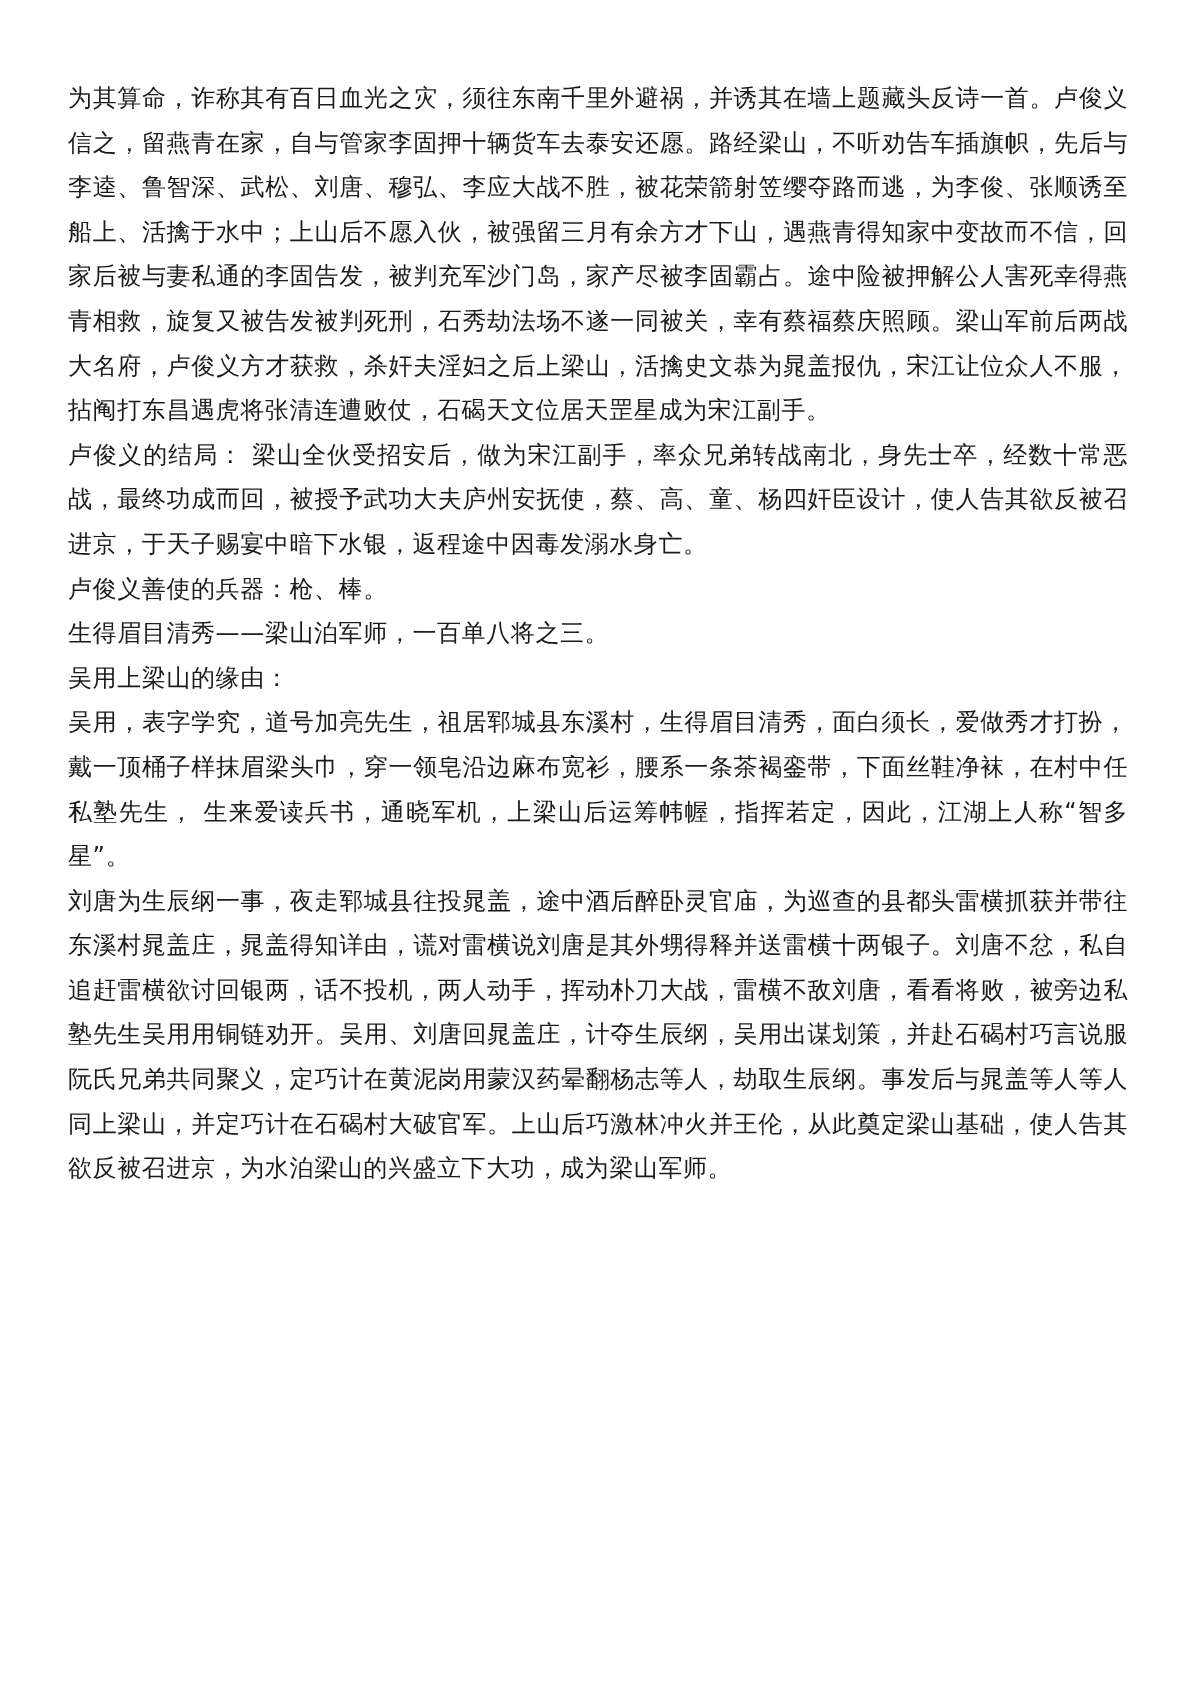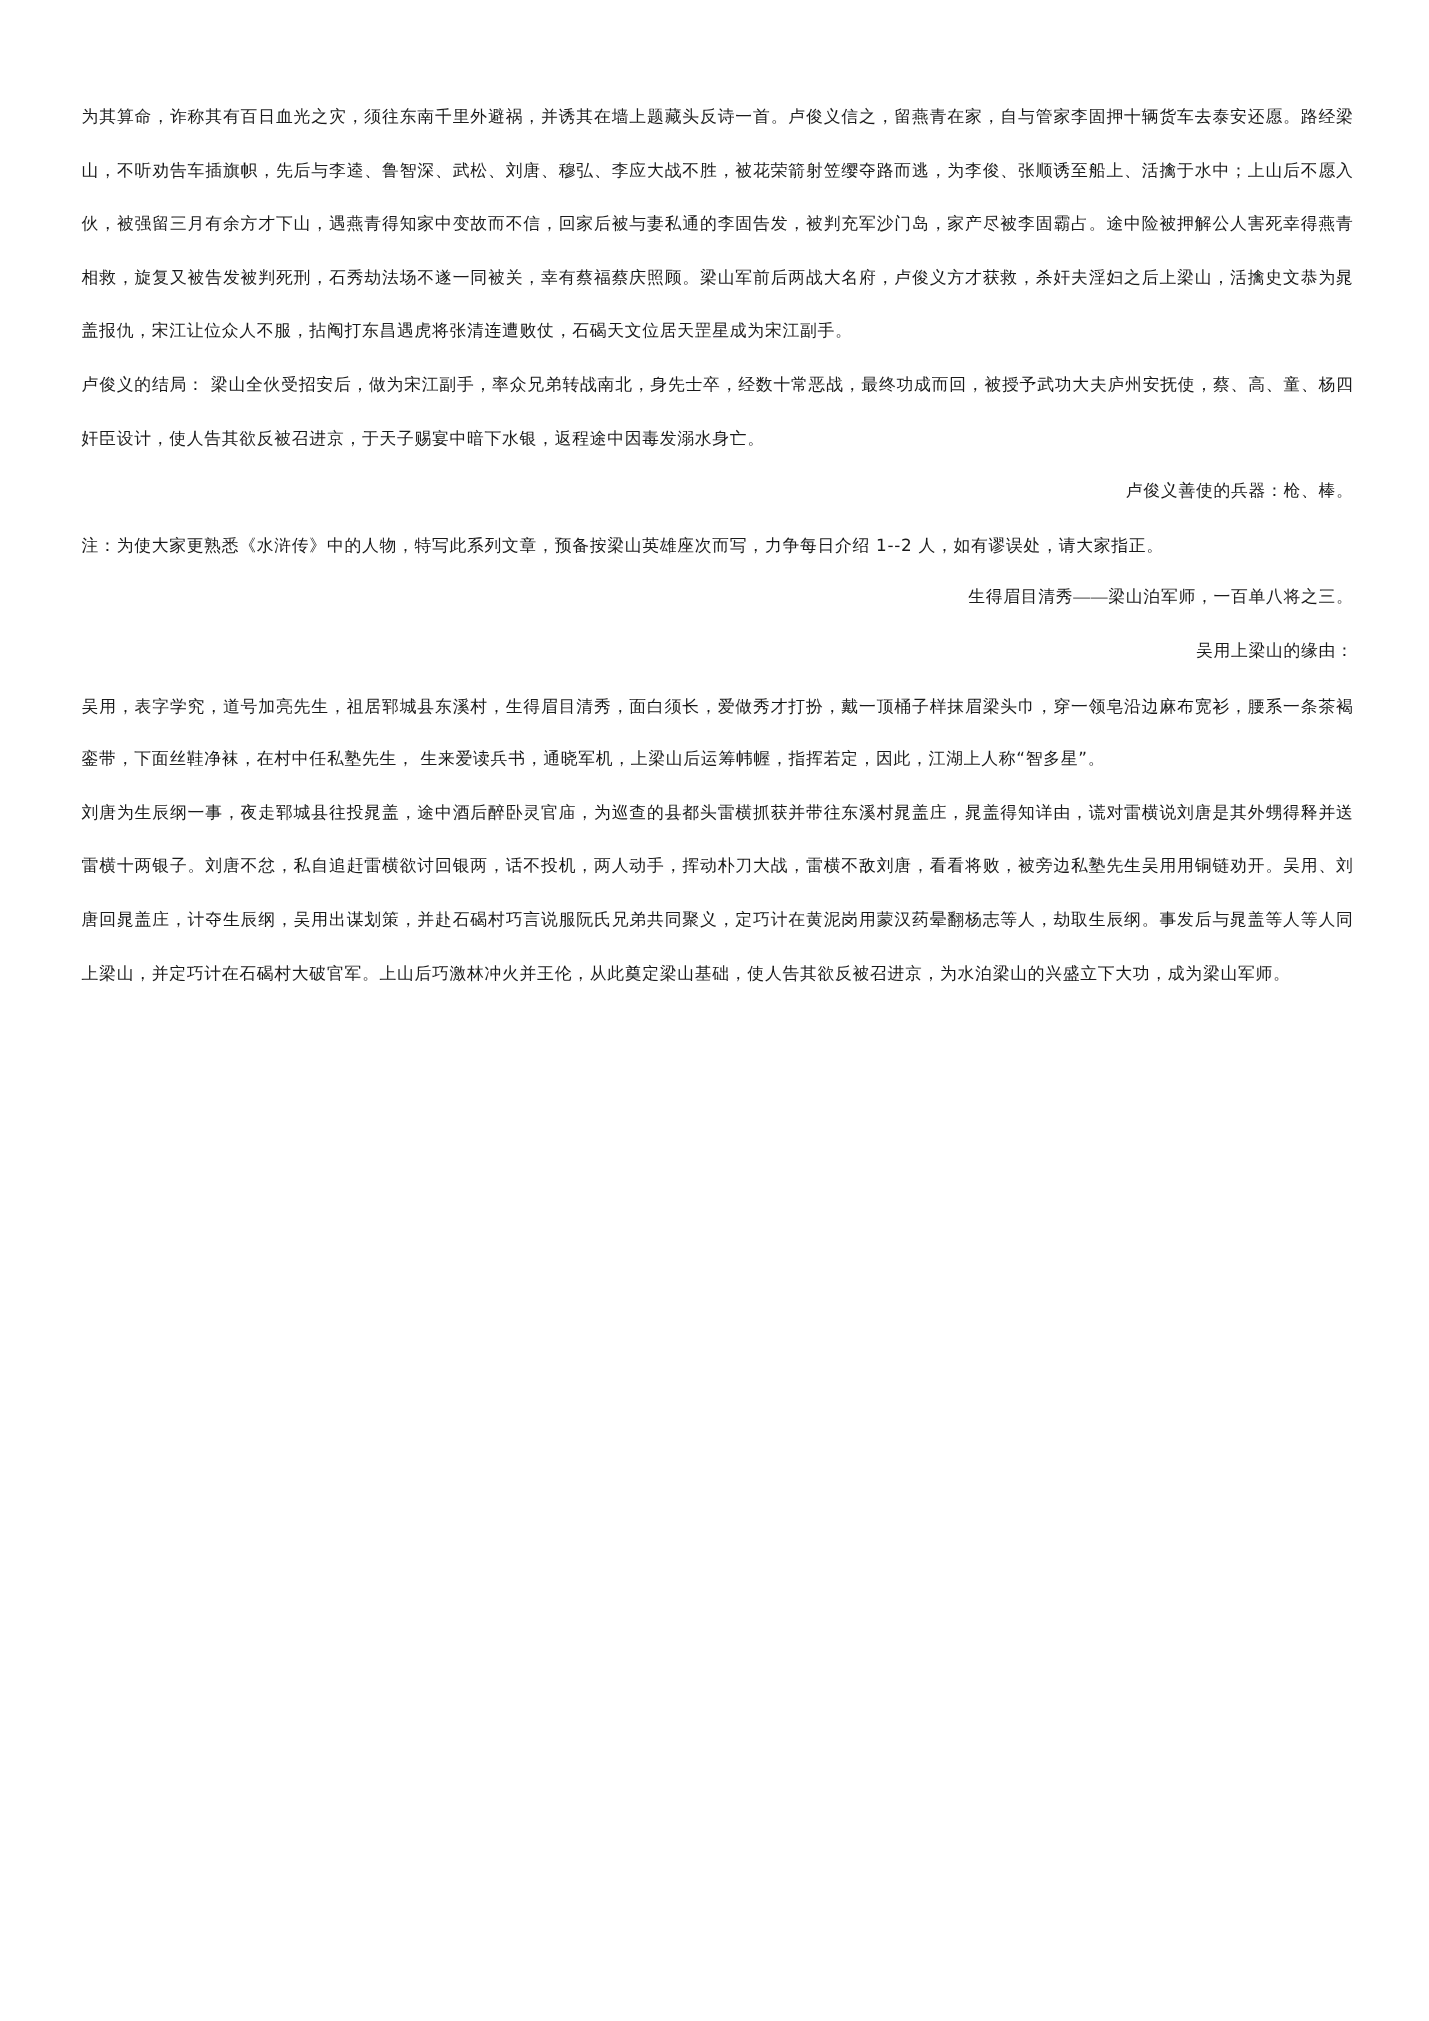--- a/index.html
+++ b/index.html
@@ -13,40 +13,38 @@
       overflow: hidden;
       position: relative;
     }
     .page {
       position: absolute;
       left: 68px;
       top: 76px;
       width: 1060px;
       color: #1a1a1a;
       font-family: "DejaVu Sans", "Liberation Sans", sans-serif;
-      font-size: 14px;
+      font-size: 24px;
       line-height: 44.6px;
       letter-spacing: 0.6px;
     }
     .para {
       margin: 0;
       padding: 0;
       text-align: justify;
       text-justify: inter-character;
     }
     .para.nojustify {
-      text-align: right;
-      font-family: Liberation Serif, serif;
+      text-align: left;
     }
   </style>
 </head>
 <body>
 
 <div class="page">
   <p class="para">为其算命，诈称其有百日血光之灾，须往东南千里外避祸，并诱其在墙上题藏头反诗一首。卢俊义信之，留燕青在家，自与管家李固押十辆货车去泰安还愿。路经梁山，不听劝告车插旗帜，先后与李逵、鲁智深、武松、刘唐、穆弘、李应大战不胜，被花荣箭射笠缨夺路而逃，为李俊、张顺诱至船上、活擒于水中；上山后不愿入伙，被强留三月有余方才下山，遇燕青得知家中变故而不信，回家后被与妻私通的李固告发，被判充军沙门岛，家产尽被李固霸占。途中险被押解公人害死幸得燕青相救，旋复又被告发被判死刑，石秀劫法场不遂一同被关，幸有蔡福蔡庆照顾。梁山军前后两战大名府，卢俊义方才获救，杀奸夫淫妇之后上梁山，活擒史文恭为晁盖报仇，宋江让位众人不服，拈阄打东昌遇虎将张清连遭败仗，石碣天文位居天罡星成为宋江副手。</p>
   <p class="para">卢俊义的结局：  梁山全伙受招安后，做为宋江副手，率众兄弟转战南北，身先士卒，经数十常恶战，最终功成而回，被授予武功大夫庐州安抚使，蔡、高、童、杨四奸臣设计，使人告其欲反被召进京，于天子赐宴中暗下水银，返程途中因毒发溺水身亡。</p>
   <p class="para nojustify">卢俊义善使的兵器：枪、棒。</p>
-  <p class="para">注：为使大家更熟悉《水浒传》中的人物，特写此系列文章，预备按梁山英雄座次而写，力争每日介绍 1--2 人，如有谬误处，请大家指正。</p>
   <p class="para nojustify">生得眉目清秀——梁山泊军师，一百单八将之三。</p>
   <p class="para nojustify">吴用上梁山的缘由：</p>
   <p class="para">吴用，表字学究，道号加亮先生，祖居郓城县东溪村，生得眉目清秀，面白须长，爱做秀才打扮，戴一顶桶子样抹眉梁头巾，穿一领皂沿边麻布宽衫，腰系一条茶褐銮带，下面丝鞋净袜，在村中任私塾先生，  生来爱读兵书，通晓军机，上梁山后运筹帏幄，指挥若定，因此，江湖上人称“智多星”。</p>
   <p class="para">刘唐为生辰纲一事，夜走郓城县往投晁盖，途中酒后醉卧灵官庙，为巡查的县都头雷横抓获并带往东溪村晁盖庄，晁盖得知详由，谎对雷横说刘唐是其外甥得释并送雷横十两银子。刘唐不忿，私自追赶雷横欲讨回银两，话不投机，两人动手，挥动朴刀大战，雷横不敌刘唐，看看将败，被旁边私塾先生吴用用铜链劝开。吴用、刘唐回晁盖庄，计夺生辰纲，吴用出谋划策，并赴石碣村巧言说服阮氏兄弟共同聚义，定巧计在黄泥岗用蒙汉药晕翻杨志等人，劫取生辰纲。事发后与晁盖等人等人同上梁山，并定巧计在石碣村大破官军。上山后巧激林冲火并王伦，从此奠定梁山基础，使人告其欲反被召进京，为水泊梁山的兴盛立下大功，成为梁山军师。</p>
 </div>
 
 </body></html>

